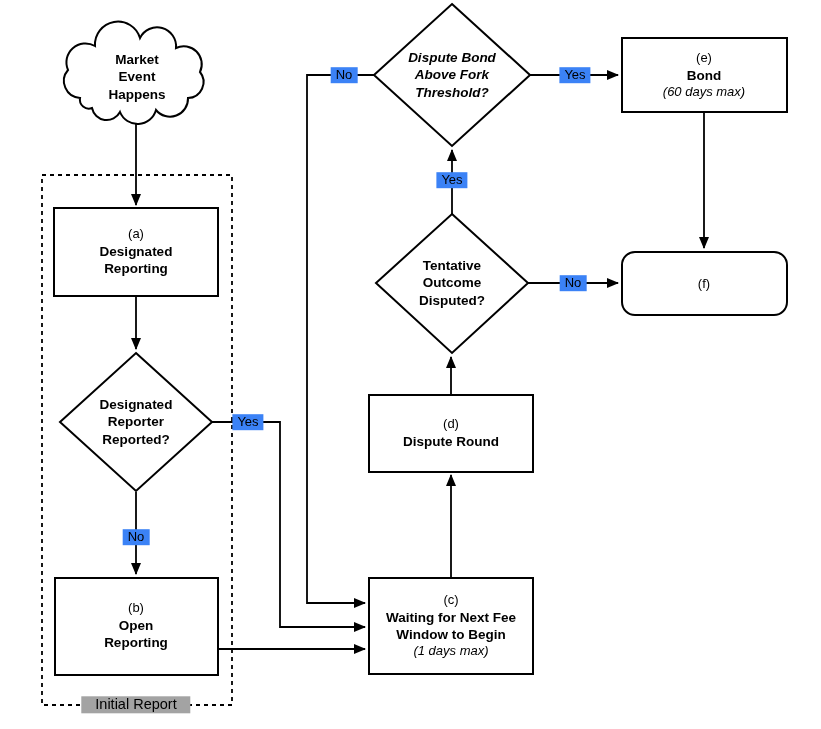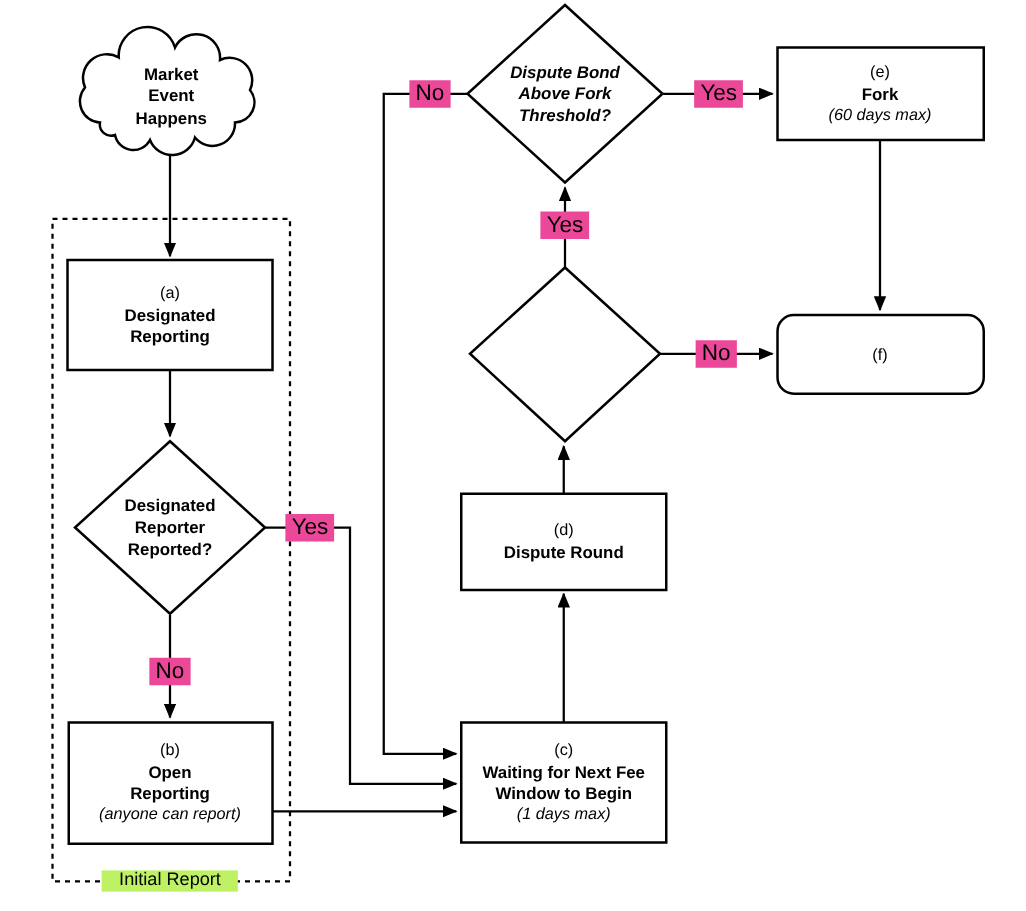--- a/index.html
+++ b/index.html
@@ -20,30 +20,30 @@
     line-height: 1.28;
     pointer-events: none;
   }
   .node-text span { display: block; }
   .nid   { font-size: 13px; font-weight: normal; }
   .ntitle{ font-size: 13.5px; font-weight: bold; white-space: pre-line; }
   .nsub  { font-size: 13px; font-style: italic; white-space: pre-line; }
   .edge-label {
     position: absolute;
     transform: translate(-50%, -50%);
-    background: #ec4899;
+    background: #3b82f6;
     padding: 0 5px;
-    font-size: 18px;
+    font-size: 13px;
     line-height: 1.2;
     white-space: nowrap;
   }
   .container-label {
     position: absolute;
     transform: translate(-50%, -50%);
-    background: #bef264;
+    background: #a3a3a3;
     padding: 0 14px;
     font-size: 14.5px;
     line-height: 1.2;
     white-space: nowrap;
   }
 </style>
 </head>
 <body>
 
 <div class="stage">
@@ -111,45 +111,49 @@
   <div class="node-text" style="left:136px; top:422px; width:130px;">
     <span class="ntitle">Designated
 Reporter
 Reported?</span>
   </div>
 
   <div class="node-text" style="left:136px; top:626px; width:150px;">
     <span class="nid">(b)</span>
     <span class="ntitle">Open
 Reporting</span>
-    <span class="nsub">(anyone can report)</span>
   </div>
 
   <div class="node-text" style="left:451px; top:626px; width:162px;">
     <span class="nid">(c)</span>
     <span class="ntitle">Waiting for Next Fee
 Window to Begin</span>
     <span class="nsub">(1 days max)</span>
   </div>
 
   <div class="node-text" style="left:451px; top:433px; width:150px;">
     <span class="nid">(d)</span>
     <span class="ntitle">Dispute Round</span>
   </div>
 
+  <div class="node-text" style="left:452px; top:283px; width:110px;">
+    <span class="ntitle">Tentative
+Outcome
+Disputed?</span>
+  </div>
 
   <div class="node-text" style="left:452px; top:75px; width:130px;font-style:italic;">
     <span class="ntitle">Dispute Bond
 Above Fork
 Threshold?</span>
   </div>
 
   <div class="node-text" style="left:704px; top:75px; width:150px;">
     <span class="nid">(e)</span>
-    <span class="ntitle">Fork</span>
+    <span class="ntitle">Bond</span>
     <span class="nsub">(60 days max)</span>
   </div>
 
   <div class="node-text" style="left:704px; top:284px; width:150px;">
     <span class="nid">(f)</span>
   </div>
 
   <span class="edge-label" style="left:248px; top:422px;">Yes</span>
   <span class="edge-label" style="left:136px; top:537px;">No</span>
   <span class="edge-label" style="left:344px; top:75px;">No</span>

